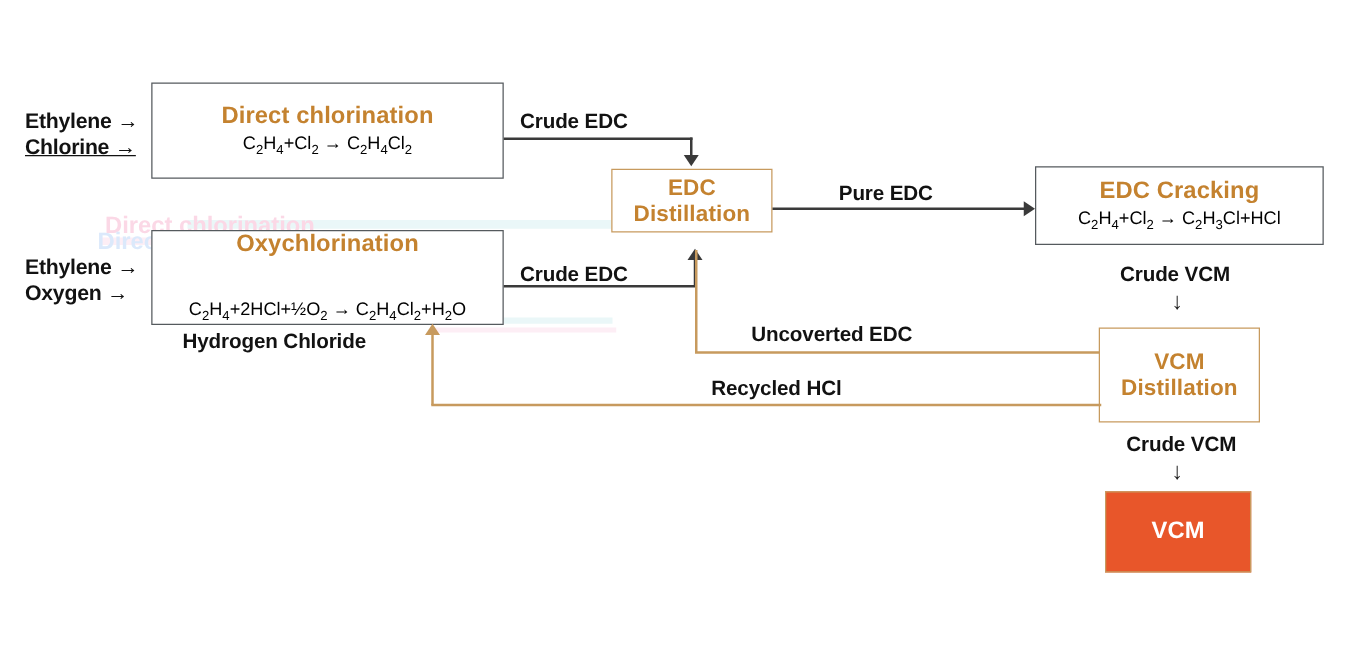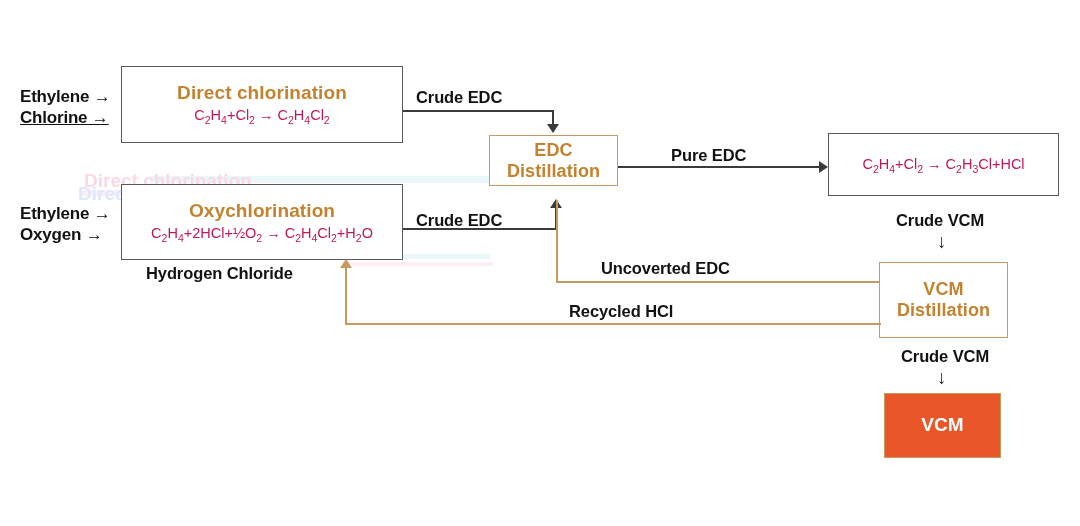--- a/index.html
+++ b/index.html
@@ -37,21 +37,21 @@
     color: #c4822f;
     font-size: 19px;
     font-weight: 700;
     line-height: 1.16;
     letter-spacing: .1px;
     white-space: nowrap;
   }
   .box-title.small { font-size: 18px; }
   .box-title.white { color: #ffffff; }
   .box-formula {
-    color: #be185d;
+    color: #000000;
     font-size: 14.5px;
     font-weight: 500;
     line-height: 1.2;
     margin-top: 3px;
     white-space: nowrap;
   }
   .box-formula sub { font-size: 10.5px; }
 
   
   .label {
@@ -142,31 +142,32 @@
   <div class="feed" style="left:20px; top:108px;text-decoration:underline;">Chlorine →</div>
 
   <div class="feed" style="left:20px; top:204px;">Ethylene →</div>
   <div class="feed" style="left:20px; top:225px;">Oxygen →</div>
 
   <div class="box gray" style="left:121px; top:66px; width:282px; height:77px;">
     <div class="box-title">Direct chlorination</div>
     <div class="box-formula">C<sub>2</sub>H<sub>4</sub>+Cl<sub>2</sub> → C<sub>2</sub>H<sub>4</sub>Cl<sub>2</sub></div>
   </div>
 
-  <div class="box gray" style="left:121px; top:184px; width:282px; height:76px;">
+  <div class="box gray" style="left:121px; top:184px; width:282px; height:76px;justify-content:space-between;">
     <div class="box-title">Oxychlorination</div>
     <div class="box-formula">C<sub>2</sub>H<sub>4</sub>+2HCl+½O<sub>2</sub> → C<sub>2</sub>H<sub>4</sub>Cl<sub>2</sub>+H<sub>2</sub>O</div>
   </div>
 
   <div class="box tan" style="left:489px; top:135px; width:129px; height:51px;">
     <div class="box-title small">EDC</div>
     <div class="box-title small">Distillation</div>
   </div>
 
   <div class="box gray" style="left:828px; top:133px; width:231px; height:63px;">
+    <div class="box-title">EDC Cracking</div>
     <div class="box-formula">C<sub>2</sub>H<sub>4</sub>+Cl<sub>2</sub> → C<sub>2</sub>H<sub>3</sub>Cl+HCl</div>
   </div>
 
   <div class="box tan" style="left:879px; top:262px; width:129px; height:76px;">
     <div class="box-title small">VCM</div>
     <div class="box-title small">Distillation</div>
   </div>
 
   <div class="box filled" style="left:884px; top:393px; width:117px; height:65px;">
     <div class="box-title white">VCM</div>

